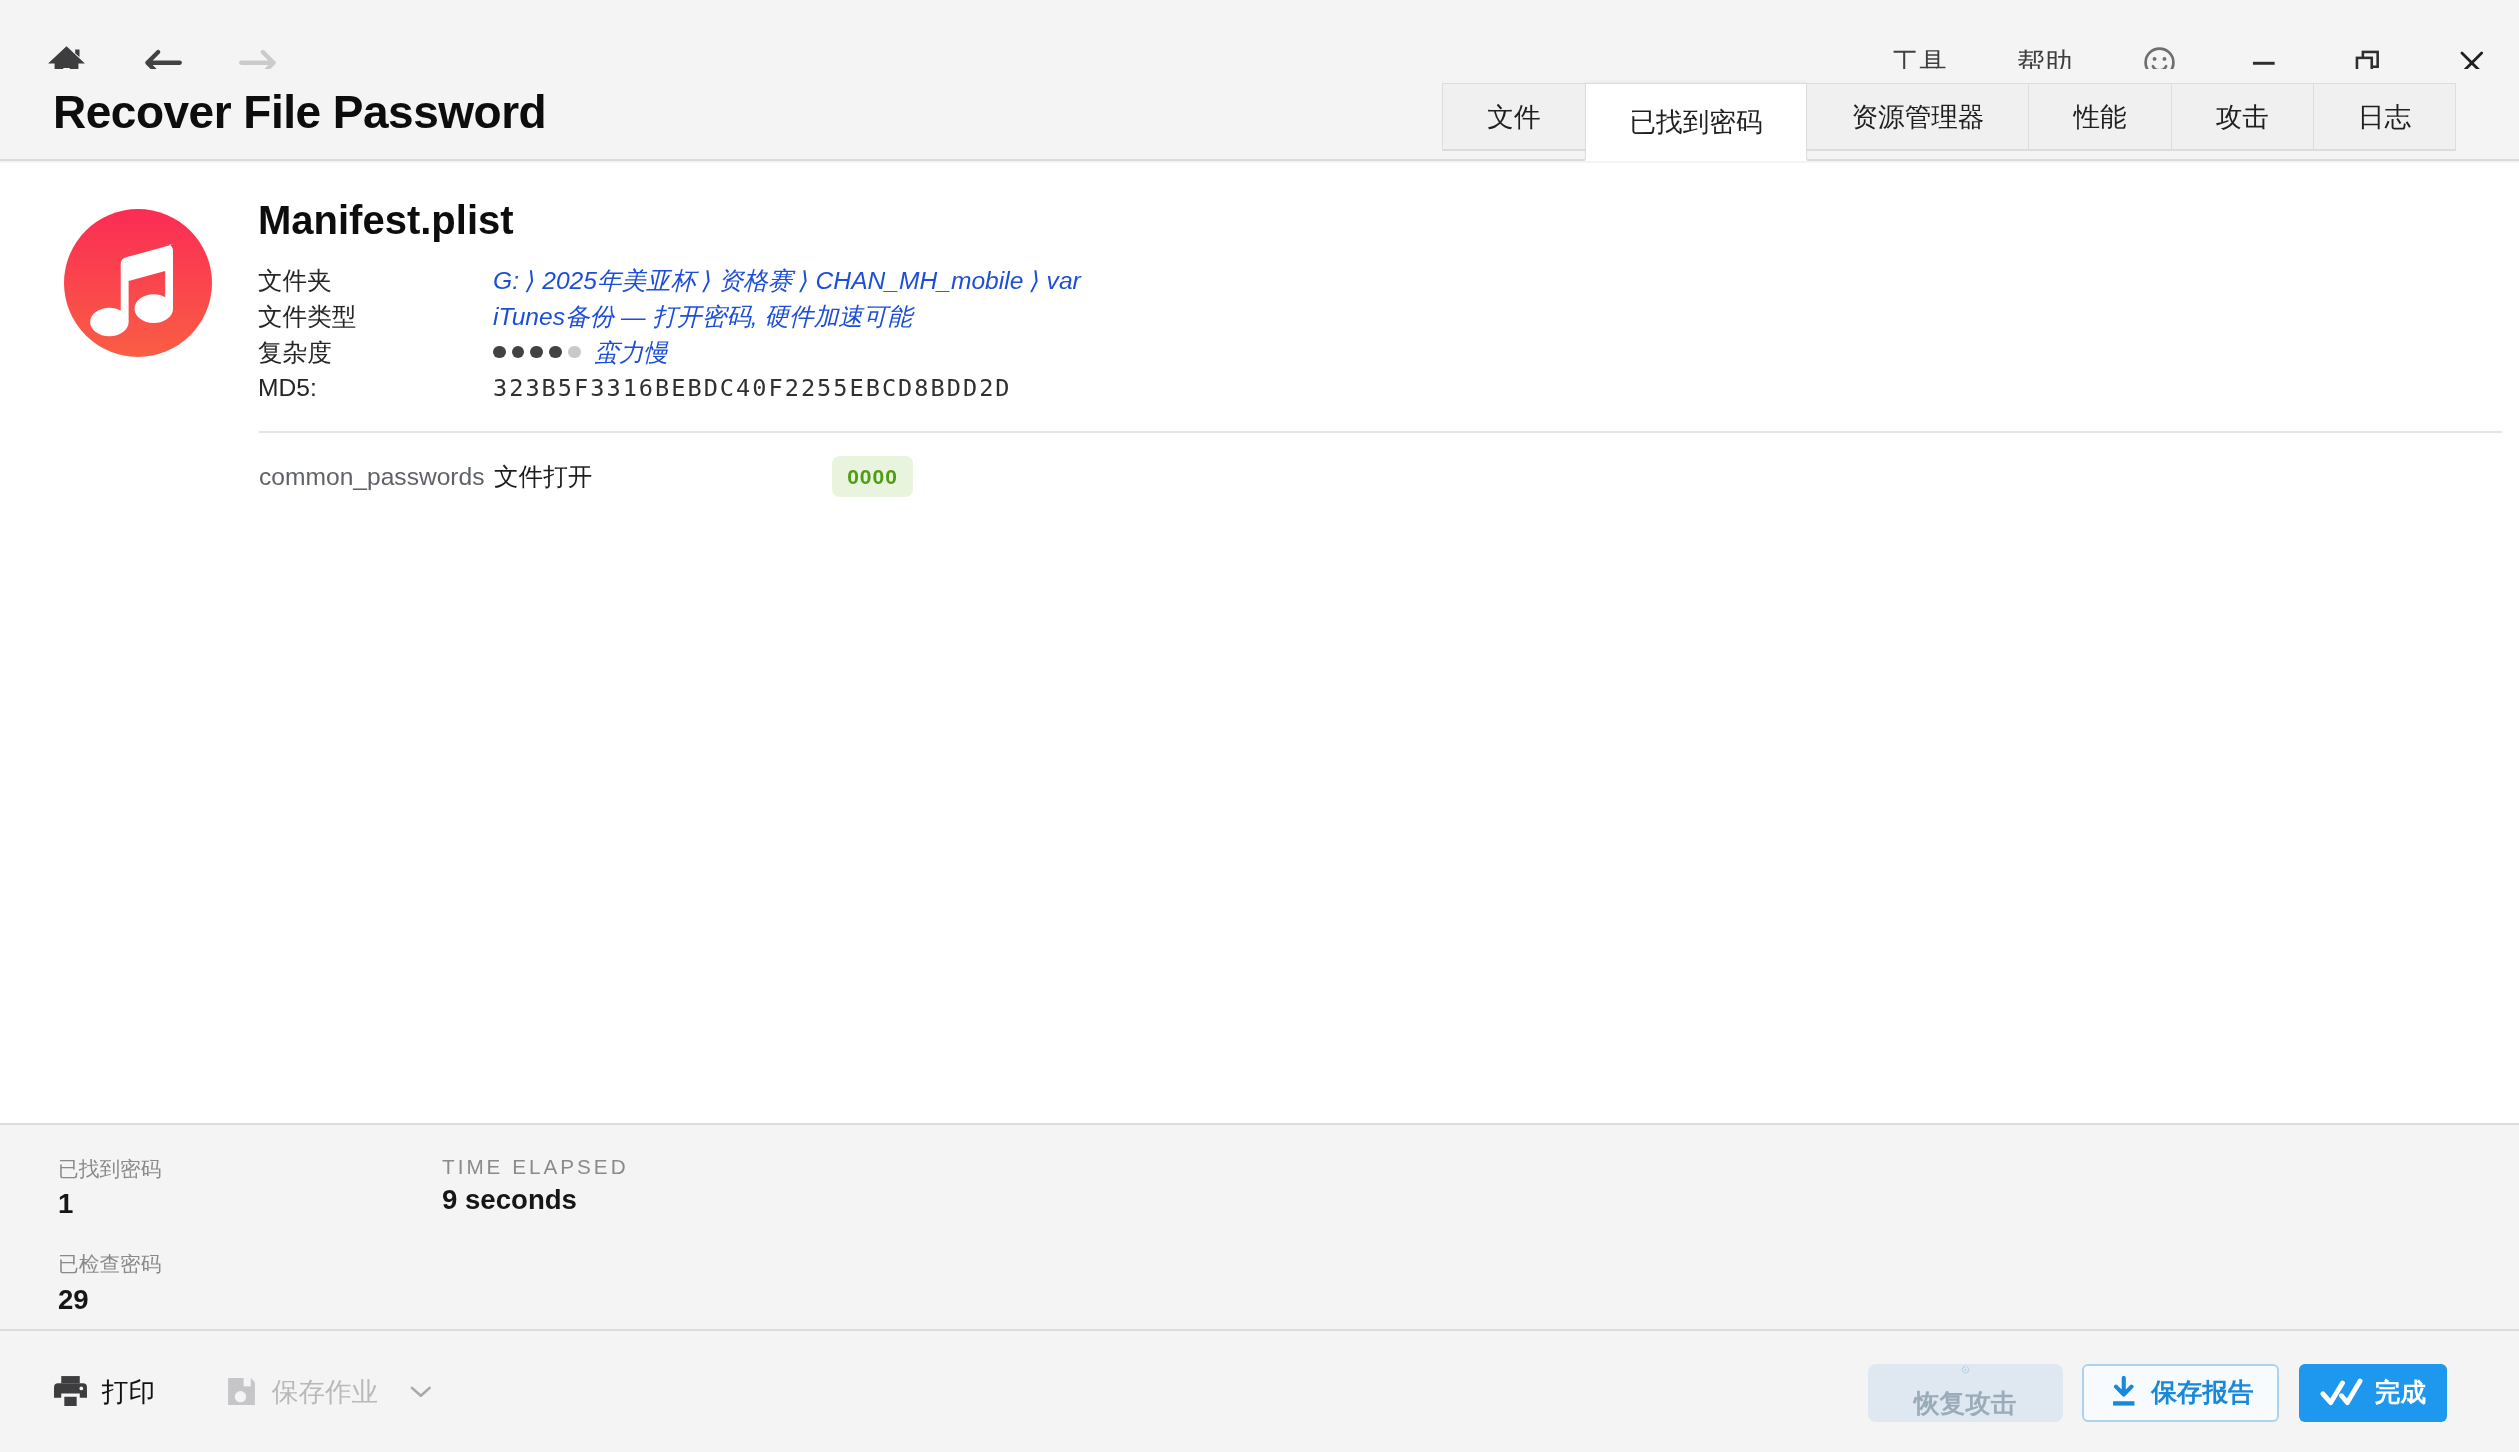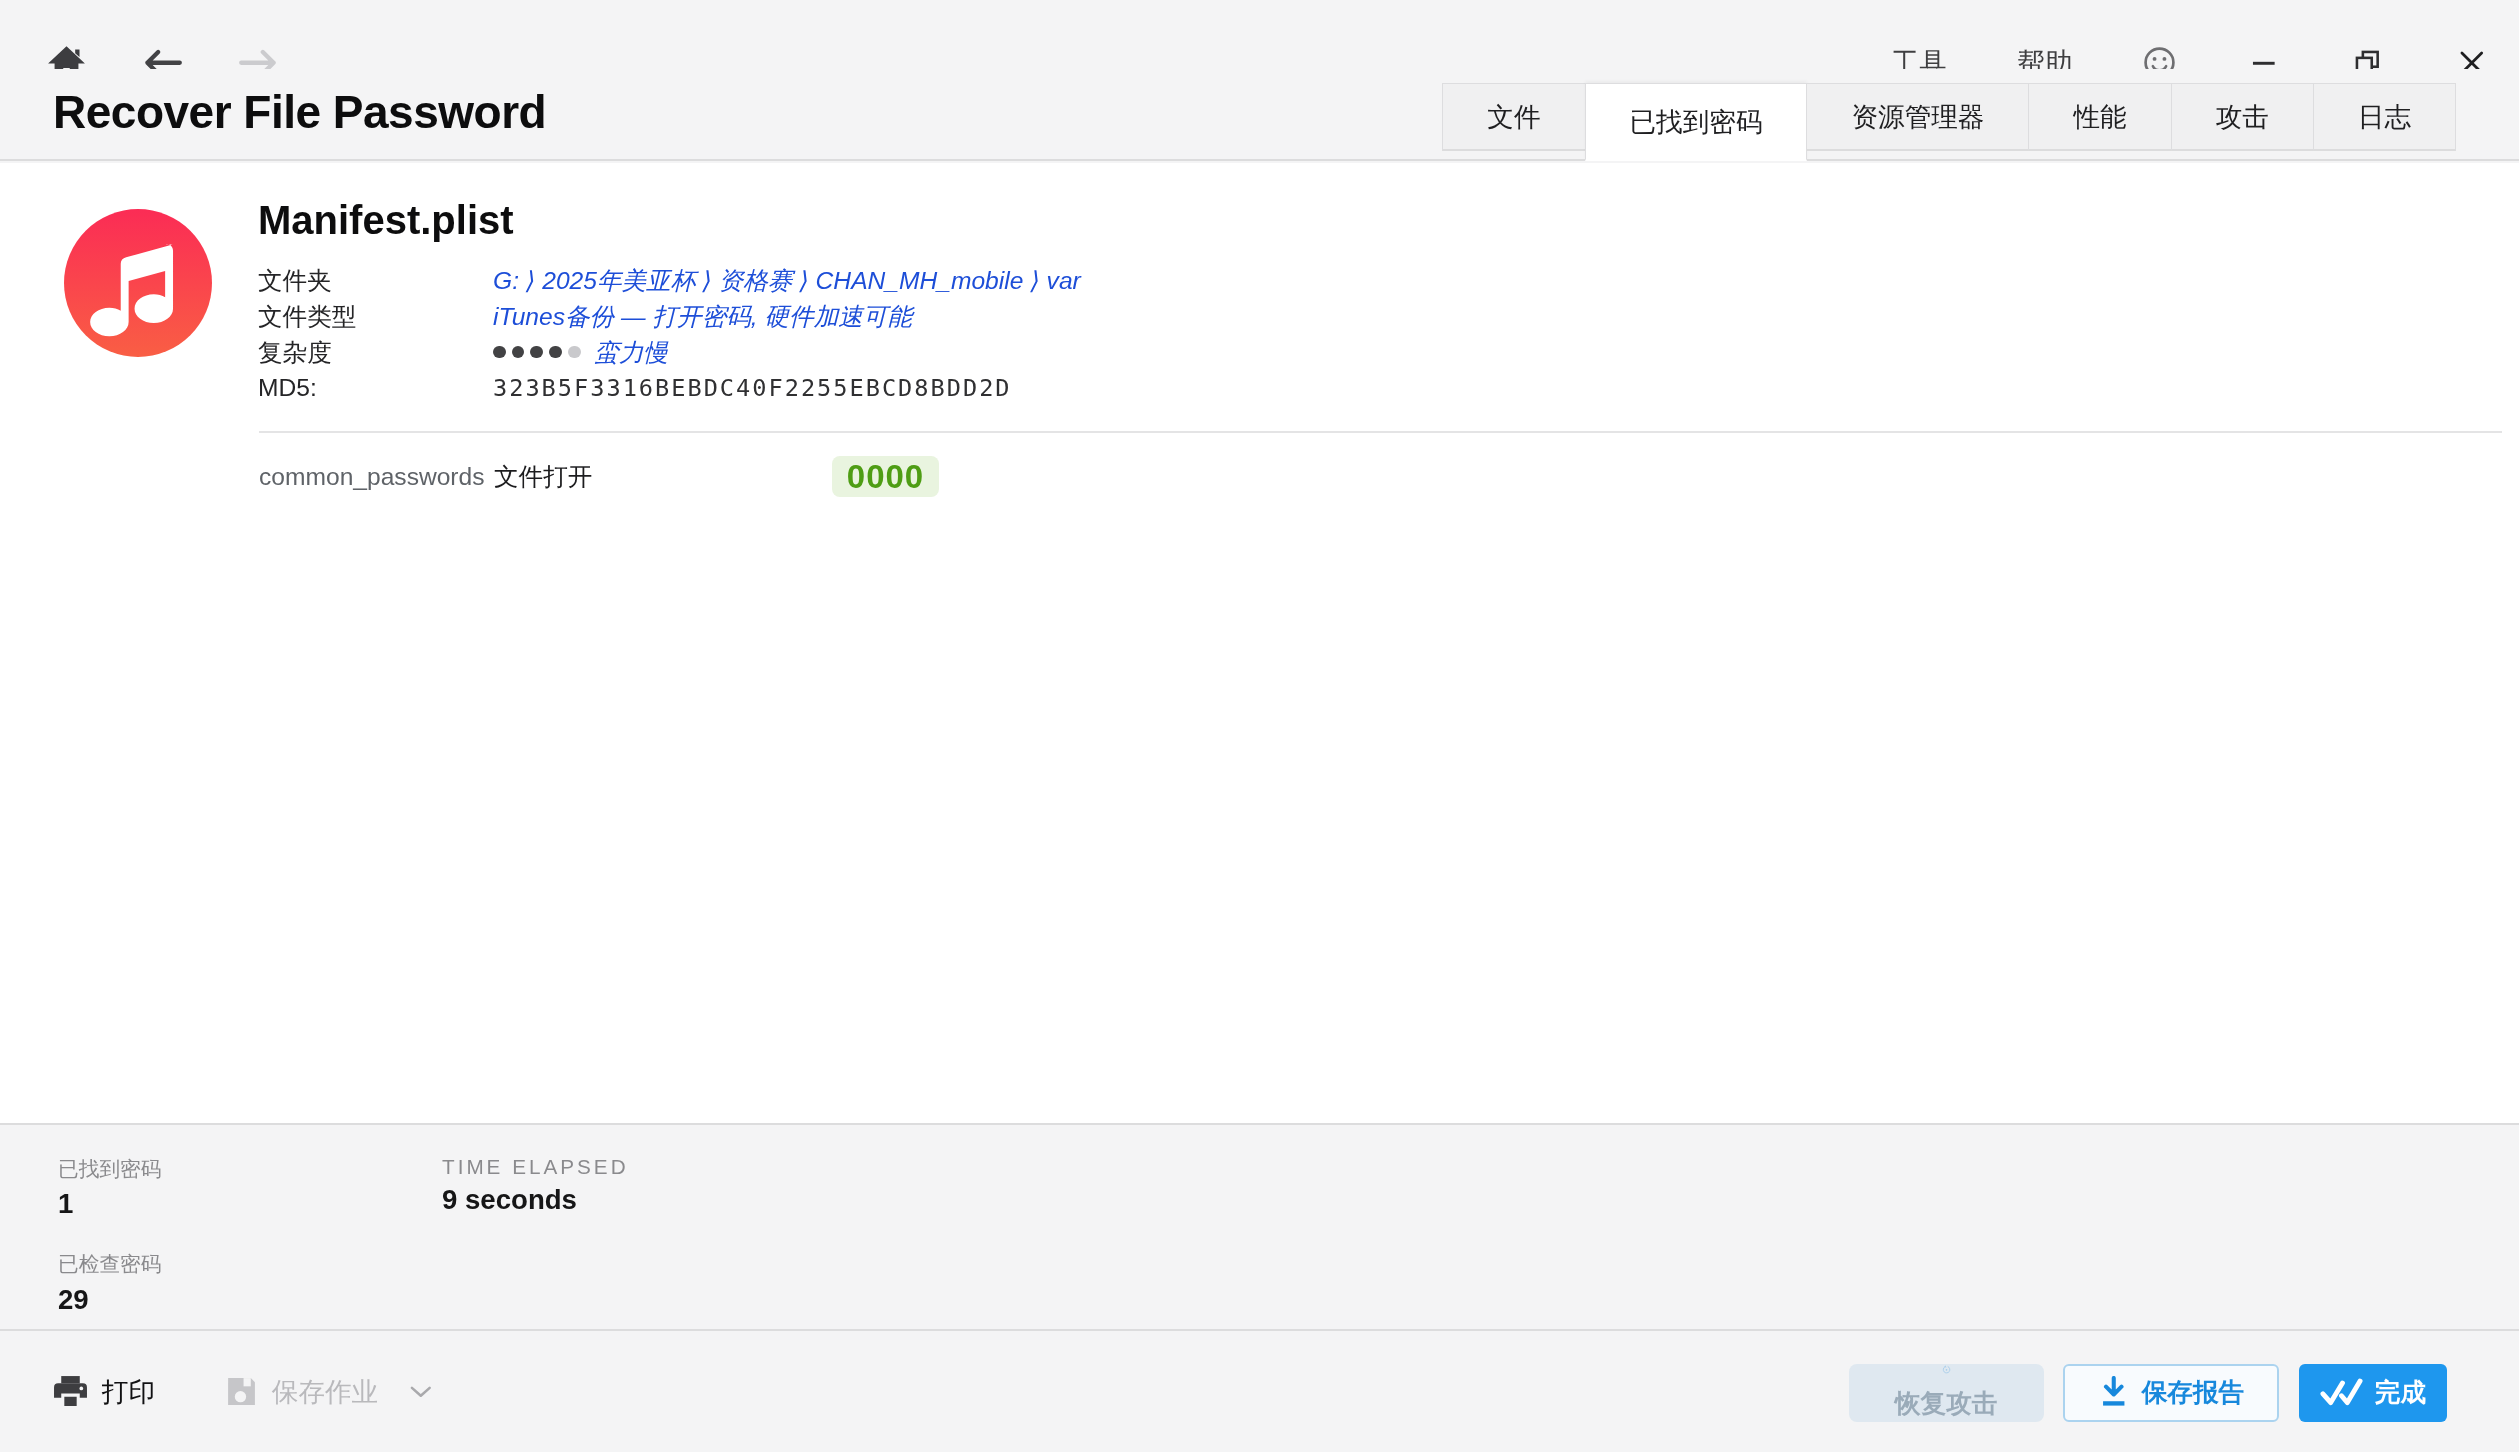--- a/index.html
+++ b/index.html
@@ -55,21 +55,21 @@
   .dot.filled { background: #424244; }
 
   .divider { position: absolute; left: 259px; right: 17.7px; top: 268px; height: 2px; background: #e4e4e5; }
 
   .password-row { position: absolute; left: 0; right: 0; top: 293px; height: 41px; }
   .pw-attack { position: absolute; left: 259px; top: 0; line-height: 41px; font-size: 24.6px; color: #5f6368; }
   .pw-event  { position: absolute; left: 494px; top: 0; line-height: 41px; font-size: 24.6px; color: #1c1c1e; }
   .pw-badge {
     position: absolute; left: 832px; top: 0; height: 41px; min-width: 81px;
     display: flex; align-items: center; justify-content: center; padding: 0 14.8px;
-    background: #e9f4df; color: #4e9d14; font-weight: 700; font-size: 33px;
+    background: #e9f4df; color: #4e9d14; font-weight: 700; font-size: 21px;
     border-radius: 7.9px; letter-spacing: 1px;
   }
 
   
   .stats-panel {
     position: absolute; top: 1123px; left: 0; right: 0; height: 206px;
     background: #f4f4f5; border-top: 2px solid #dcdcdd;
   }
   .stat-label { font-size: 20.7px; color: #8a8a8d; margin-bottom: 5.9px; }
   .stat-label.caps { letter-spacing: 3px; }
@@ -86,21 +86,21 @@
   .tool-btn { position: absolute; top: 0; height: 121px; display: flex; align-items: center; gap: 13.8px; cursor: default; }
   .print-btn { left: 53px; }
   .print-btn .lbl { font-size: 26.6px; color: #111113; }
   .savejob-btn { left: 225px; }
   .savejob-btn .lbl { font-size: 26.6px; color: #b9b9bc; }
   .savejob-btn .chev { margin-left: 15.8px; display: flex; align-items: center; }
 
   .right-btns { position: absolute; right: 73px; top: 32.5px; display: flex; gap: 19.7px; }
   .btn { height: 58px; display: flex; align-items: center; justify-content: center; gap: 11.8px; font-size: 25.6px; font-weight: 700; }
   .btn-resume { width: 195px; background: #dfe8f0; color: #9aabb9; border: none; border-radius: 7.9px; flex-direction: column; }
-  .btn-report { width: 216px; background: #f8fbfe; color: #1788dc; border: 2px solid #abd3ef; border-radius: 5.9px; }
+  .btn-report { width: 197px; background: #f8fbfe; color: #1788dc; border: 2px solid #abd3ef; border-radius: 5.9px; }
   .btn-done   { width: 148px; background: #1e97ee; color: #ffffff; border: none; border-radius: 5.9px; }
 </style>
 </head>
 <body>
 
 <div class="window">
 
   <div class="titlebar">
     <div class="nav-icons">
       <div class="nav-btn">

